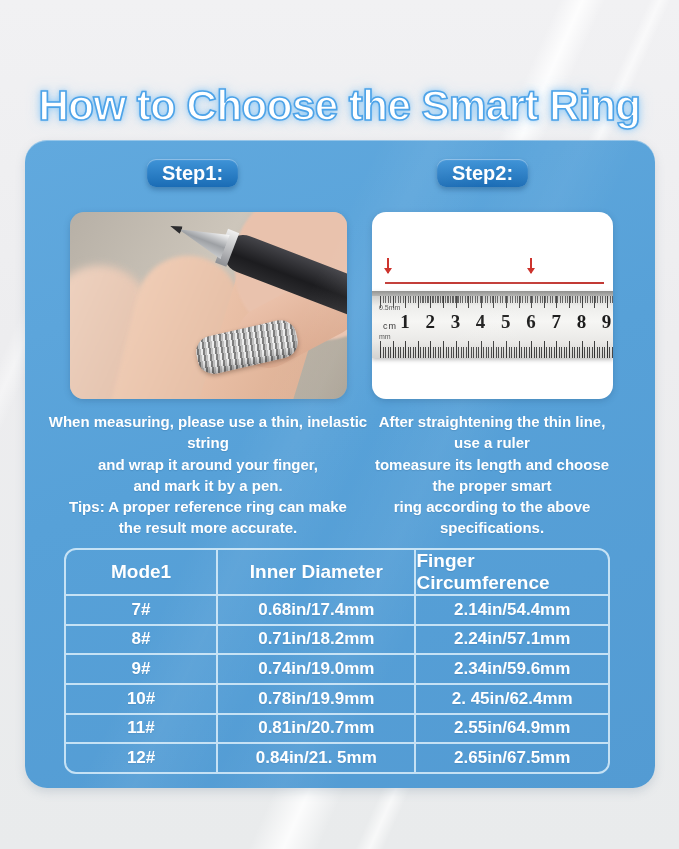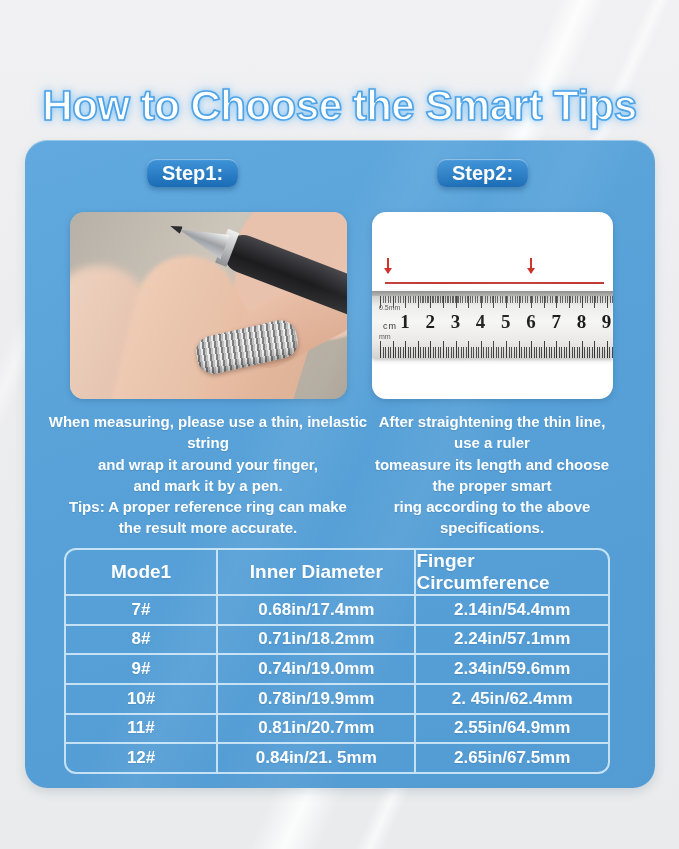--- a/index.html
+++ b/index.html
@@ -132,21 +132,21 @@
 </head>
 <body>
 
 <div class="canvas">
   <div class="streak s1"></div>
   <div class="streak s2"></div>
   <div class="streak s3"></div>
   <div class="streak s4"></div>
   <div class="streak s5"></div>
 
-  <h1 class="title">How to Choose the Smart Tips</h1>
+  <h1 class="title">How to Choose the Smart Ring</h1>
 
   <div class="panel">
 
     <div class="badge b1">Step1:</div>
     <div class="badge b2">Step2:</div>
 
     <div class="photo-card">
       <div class="finger f1"></div>
       <div class="finger f2"></div>
       <div class="finger f3"></div>

